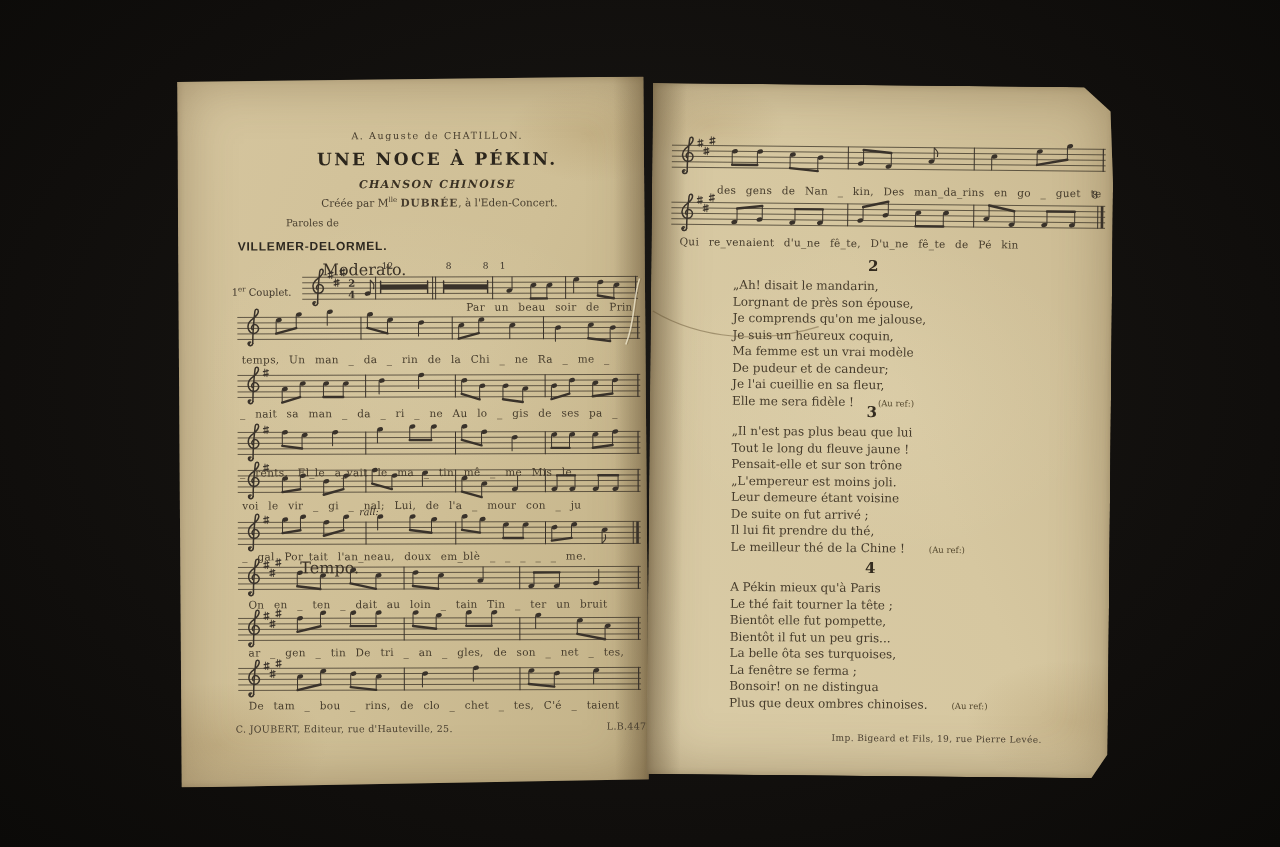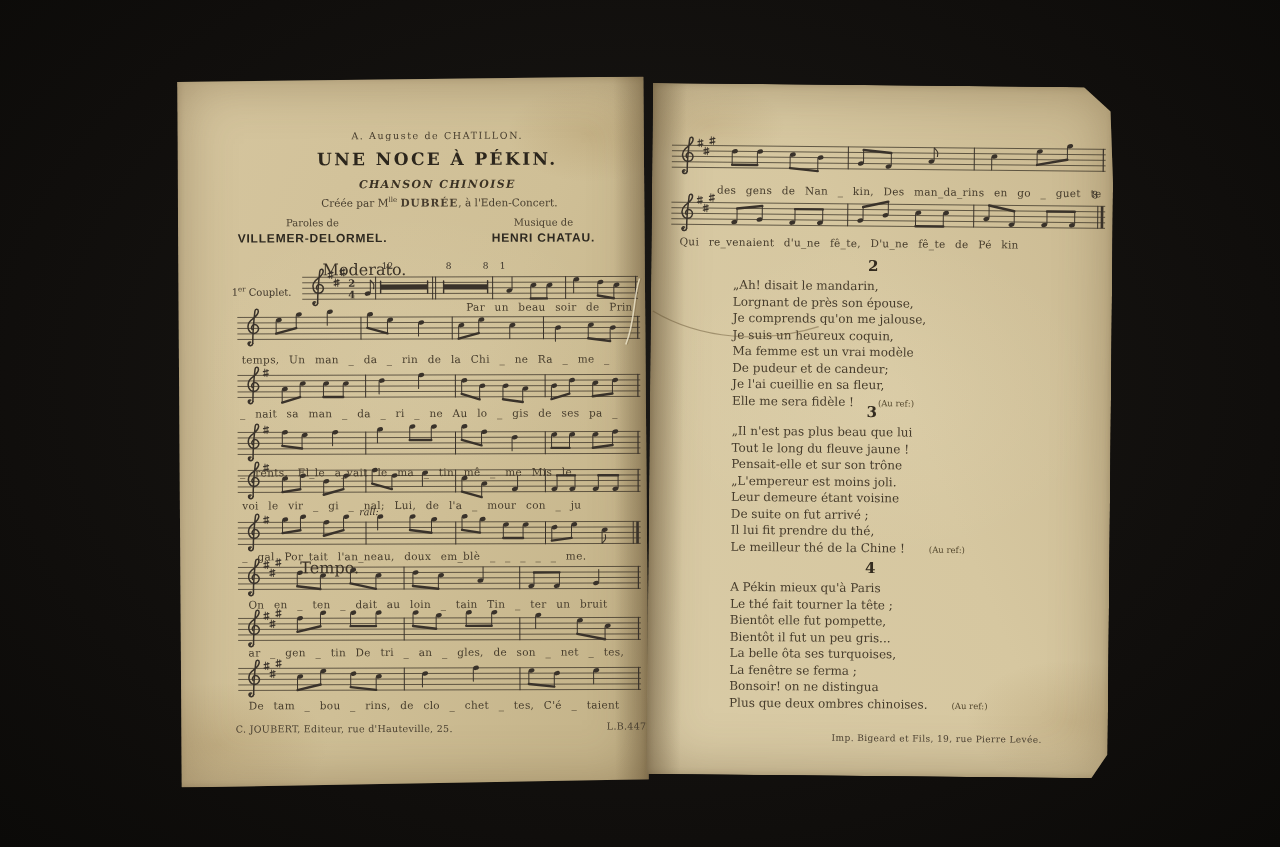--- a/index.html
+++ b/index.html
@@ -36,21 +36,21 @@
   .abs{position:absolute;}
   .t-c{text-align:center;}
   .ded{left:50px;top:53px;width:420px;font-size:9.5px;letter-spacing:1.6px;color:#463c2d;}
   .title{left:50px;top:72px;width:420px;margin:0;font-size:17px;font-weight:bold;letter-spacing:2.4px;color:#2c261c;}
   .subtitle{left:50px;top:101px;width:420px;font-size:11px;font-weight:bold;font-style:italic;letter-spacing:1.4px;color:#3a3123;}
   .creditline{left:52px;top:119px;width:420px;font-size:10.5px;color:#463c2d;}
   .creditline b{letter-spacing:1px;}
   .creditline sup{font-size:7px;}
   .rolebox{width:190px;}
   .role-label{font-size:10px;color:#4a4030;}
-  .role-name{font-size:12px;font-weight:bold;font-family:"Liberation Sans",sans-serif;letter-spacing:.8px;color:#2e2920;margin-top:3px;}
+  .role-name{font-size:12px;font-weight:bold;font-family:"Liberation Sans",sans-serif;letter-spacing:.8px;color:#2e2920;margin-top:11px;}
   .couplet{left:54px;top:200px;font-size:10px;color:#3e352a;white-space:nowrap;margin-top:8px;}
   .couplet sup{font-size:7px;}
   .marking{font-size:16px;color:#3a3126;}
   .marking.it{font-style:italic;font-size:9.5px;margin-left:16px;}
   svg.staff{position:absolute;height:58px;overflow:visible;}
   .lyr{position:absolute;font-size:10.5px;color:#463c2c;letter-spacing:.3px;word-spacing:6px;white-space:nowrap;}
   .lyr.right{text-align:right;}
   .pfoot{position:absolute;font-size:9.5px;color:#4a4031;letter-spacing:.3px;white-space:nowrap;}
 
   .verse{position:absolute;left:82px;width:310px;}
@@ -70,24 +70,20 @@
     <div class="fold-shade on-left"></div>
 
     <div class="abs ded t-c">A. Auguste de CHATILLON.</div>
     <h1 class="abs title t-c">UNE NOCE À PÉKIN.</h1>
     <div class="abs subtitle t-c">CHANSON CHINOISE</div>
     <div class="abs creditline t-c"><span>Créée par M</span><sup>lle</sup>&nbsp;<b>DUBRÉE</b><span>, à l'Eden-Concert.</span></div>
 
     <div class="abs rolebox t-c" style="left:40px;top:140px;">
       <div class="role-label">Paroles de</div>
       <div class="role-name">VILLEMER-DELORMEL.</div>
-    </div>
-    <div class="abs rolebox t-c" style="left:286px;top:140px;width:160px;">
-      <div class="role-label">Musique de</div>
-      <div class="role-name">HENRI CHATAU.</div>
     </div>
 
     <div class="abs couplet"><span>1</span><sup>er</sup>&nbsp;<span>Couplet.</span></div>
     <div class="abs marking" style="left:145px;top:183px;">Moderato.</div>
     <div class="abs marking it" style="left:165px;top:429px;">rall:</div>
     <div class="abs marking" style="left:122px;top:481px;">Tempo.</div>
 
     <svg class="staff" style="left:125px;top:180px;width:335px;" viewBox="0 0 335 58">
         <line x1="0" y1="20" x2="335" y2="20" stroke="rgba(57,49,38,.88)" stroke-width="0.85" stroke-linecap="round"></line>
         <line x1="0" y1="25.5" x2="335" y2="25.5" stroke="rgba(57,49,38,.88)" stroke-width="0.85" stroke-linecap="round"></line>

